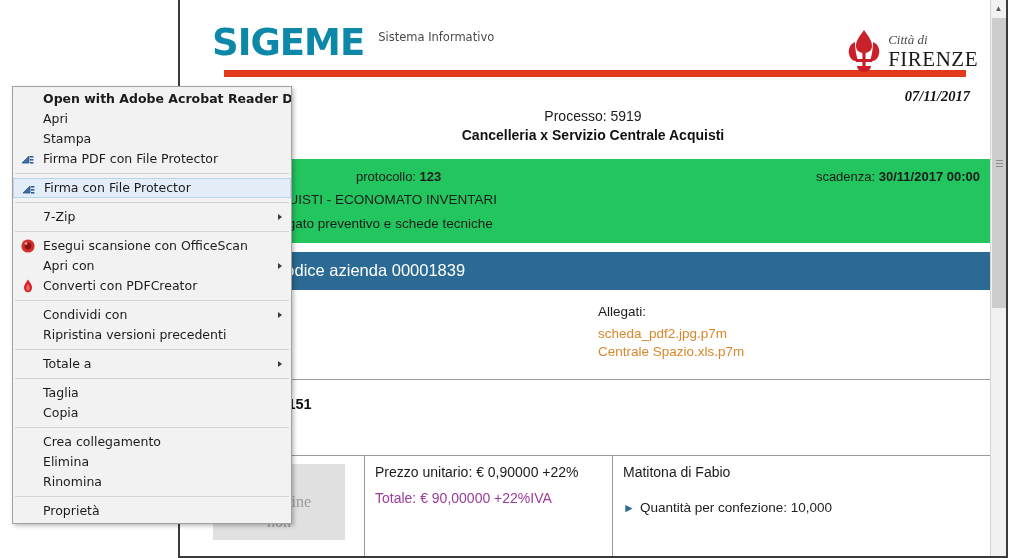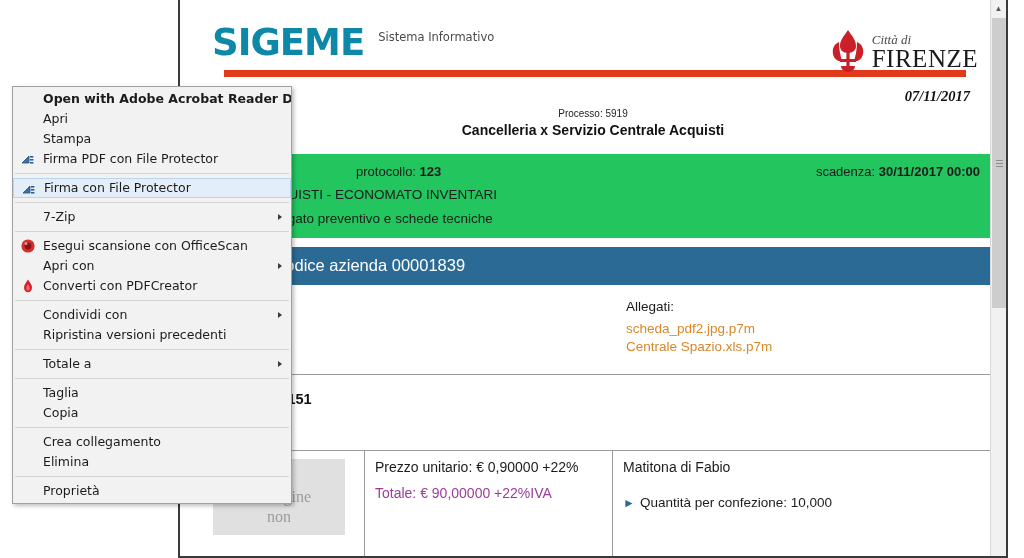--- a/index.html
+++ b/index.html
@@ -49,31 +49,31 @@
   }
   .firenze { position:absolute; right: 28px; top: 28px; display:flex; align-items:center; }
   .giglio { width: 36px; height: 48px; }
   .firenze-txt { margin-left: 6px; }
   .cittadi {
     font-family: "Liberation Serif", serif; font-style: italic;
     font-size: 13px; color: #4a4a4a; line-height: 13px;
   }
   .firenze-name {
     font-family: "Liberation Serif", serif;
-    font-size: 25px; color: #1a1a1a; line-height: 26px; letter-spacing: 0.5px;
+    font-size: 21px; color: #1a1a1a; line-height: 26px; letter-spacing: 0.5px;
   }
   .docdate {
     position: absolute; right: 36px; top: 88px;
     font-family: "Liberation Serif", serif; font-style: italic;
     font-size: 14.5px; font-weight: bold; color:#111;
   }
 
   
   .proc-block { text-align: center; margin-top: 22px; }
-  .proc-line { font-size: 10px; color:#1c1c1c; }
+  .proc-line { font-size: 14px; color:#1c1c1c; }
   .proc-title { font-size: 14px; font-weight: bold; color:#111; margin-top: 3px; }
 
   
   .info-panel {
     margin: 16px 12px 0 12px;
     background: #22c55e;
     padding: 10px 14px 12px 14px;
     border-radius: 2px;
   }
   .info-row1 { display:flex; font-size: 13px; color:#1c1c1c; }
@@ -91,21 +91,21 @@
     color: #ffffff;
     font-size: 16.5px;
     padding: 9px 14px 10px 14px;
     border-radius: 2px;
   }
   .bb-gap { display:inline-block; width: 16px; }
 
   
   .mid-cols { display:flex; margin-top: 14px; padding: 0 14px; }
   .mid-left { flex: 0 0 404px; }
-  .mid-right { flex: 1 1 auto; margin-left: 28px; }
+  .mid-right { flex: 1 1 auto; }
   .alleg-label { font-size: 13.5px; color:#1c1c1c; }
   .alleg-link {
     display:block; color:#d8872a; font-size: 13.5px; line-height: 18px;
     text-decoration: none; cursor: pointer;
   }
   .alleg-list { margin-top: 6px; }
 
   .hrule { margin: 18px 14px 0 14px; border-top: 1px solid #9a9a9a; }
 
   .art-block { padding: 0 14px; }
@@ -329,17 +329,18 @@
       <div class="mi"><span>Condividi con</span><span class="arrow"></span></div>
       <div class="mi"><span>Ripristina versioni precedenti</span></div>
       <div class="sep"></div>
       <div class="mi"><span>Totale a</span><span class="arrow"></span></div>
       <div class="sep"></div>
       <div class="mi"><span>Taglia</span></div>
       <div class="mi"><span>Copia</span></div>
       <div class="sep"></div>
       <div class="mi"><span>Crea collegamento</span></div>
       <div class="mi"><span>Elimina</span></div>
+      <div class="mi"><span>Rinomina</span></div>
       <div class="sep"></div>
       <div class="mi"><span>Proprietà</span></div>
     </div>
 
 </div>
 
 </body></html>

